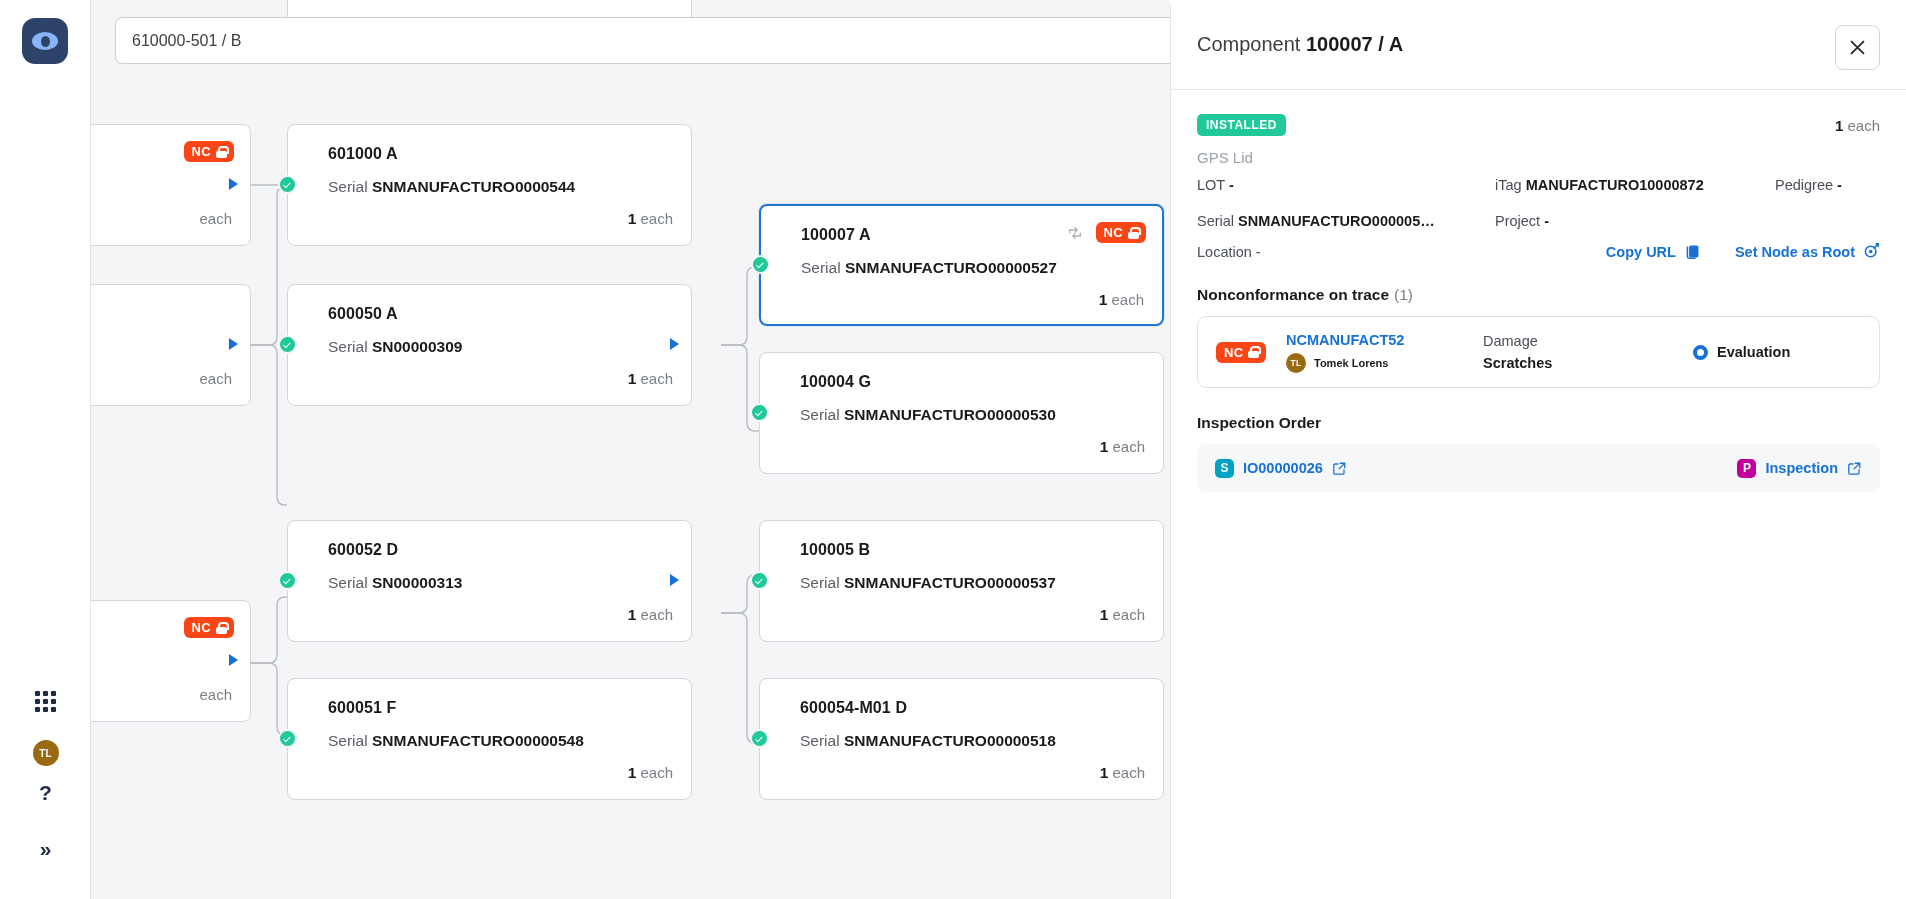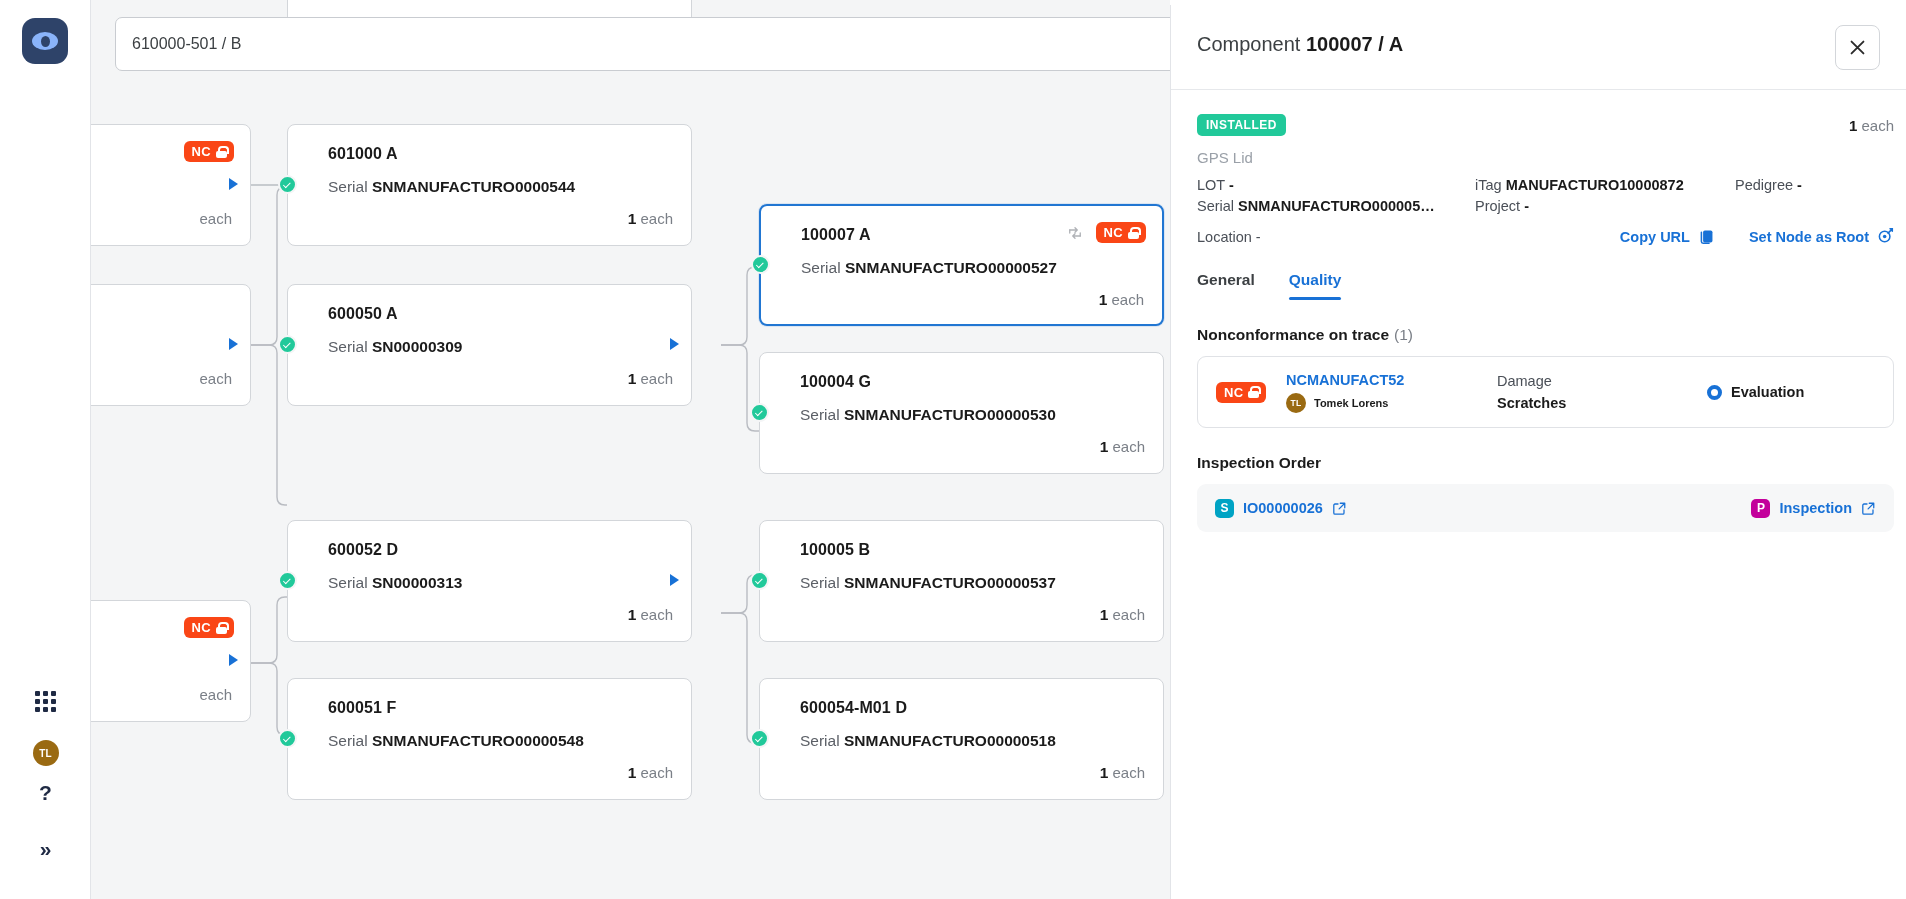--- a/index.html
+++ b/index.html
@@ -62,21 +62,21 @@
 
   
   #tree-canvas {
     position: absolute; left: 91px; top: 0;
     width: 1079px; height: 899px;
     background: #f4f5f6;
     overflow: hidden;
   }
   #searchbar-wrap {
     position: absolute; left: 24px; top: 17px;
-    width: 1200px; height: 54px;
+    width: 1200px; height: 47px;
     background: #ffffff;
     border: 1px solid #c9ccd1;
     border-radius: 7px;
     display: flex; align-items: center;
     padding: 0 16px;
     z-index: 3;
   }
   #searchbar-value { font-size: 16px; color: #3c4043; }
 
   #tree-surface { position: absolute; left: 0; top: 0; width: 1079px; height: 899px; }
@@ -183,21 +183,21 @@
   #panel-close {
     position: absolute; right: 26px; top: 20px;
     width: 45px; height: 45px;
     border: 1px solid #d3d6da; border-radius: 8px;
     background: #fff;
     display: flex; align-items: center; justify-content: center;
     cursor: pointer;
   }
   #panel-close svg { width: 17px; height: 17px; }
 
-  #panel-body { position: relative; padding: 24px 12px 0 26px; }
+  #panel-body { position: relative; padding: 24px 26px 0 26px; }
 
   .status-pill {
     display: inline-block;
     background: #21c99a; color: #ffffff;
     font-size: 12px; font-weight: bold; letter-spacing: .5px;
     padding: 4px 9px; border-radius: 5px;
     vertical-align: middle;
   }
   #hdr-row { display: flex; align-items: center; justify-content: space-between; }
   #hdr-qty { font-size: 15px; color: #7a7f87; }
@@ -205,20 +205,21 @@
 
   #gps-lid { margin-top: 13px; font-size: 15px; color: #9aa0a8; }
 
   #meta-grid {
     margin-top: 11px;
     display: grid;
     grid-template-columns: 278px 260px auto;
     row-gap: 5px;
     font-size: 14.5px;
     color: #3c4043;
+    gap: 20px;
   }
   #meta-grid .m-cell { white-space: nowrap; overflow: hidden; }
   #meta-grid .m-lbl { color: #4a4f57; }
   #meta-grid .m-val { font-weight: bold; color: #1b1b1b; }
 
   #actions-row {
     margin-top: 14px;
     display: flex; align-items: center;
   }
   #loc-cell { font-size: 14.5px; color: #4a4f57; flex: 1; }
@@ -572,24 +573,20 @@
       <div class="panel-action">
         <span>Set Node as Root</span>
         <svg viewBox="0 0 20 20">
           <circle cx="9" cy="10" r="6.2" fill="none" stroke="#1871d6" stroke-width="1.8"></circle>
           <circle cx="9" cy="10" r="2.1" fill="#1871d6"></circle>
           <path d="M13 6 L18 1 M15.3 1 L18 1 L18 3.7" fill="none" stroke="#1871d6" stroke-width="1.8" stroke-linecap="round"></path>
         </svg>
       </div>
     </div>
 
-    <div id="tabs">
-      <div class="tab">General</div>
-      <div class="tab active">Quality</div>
-    </div>
 
     <div class="section-title">
       <span>Nonconformance on trace</span><span class="count">(1)</span>
     </div>
 
     <div id="nc-card">
       <div class="nc-left">
         <span class="nc-badge">
           <span>NC</span>
           <span class="lock-glyph"></span>

